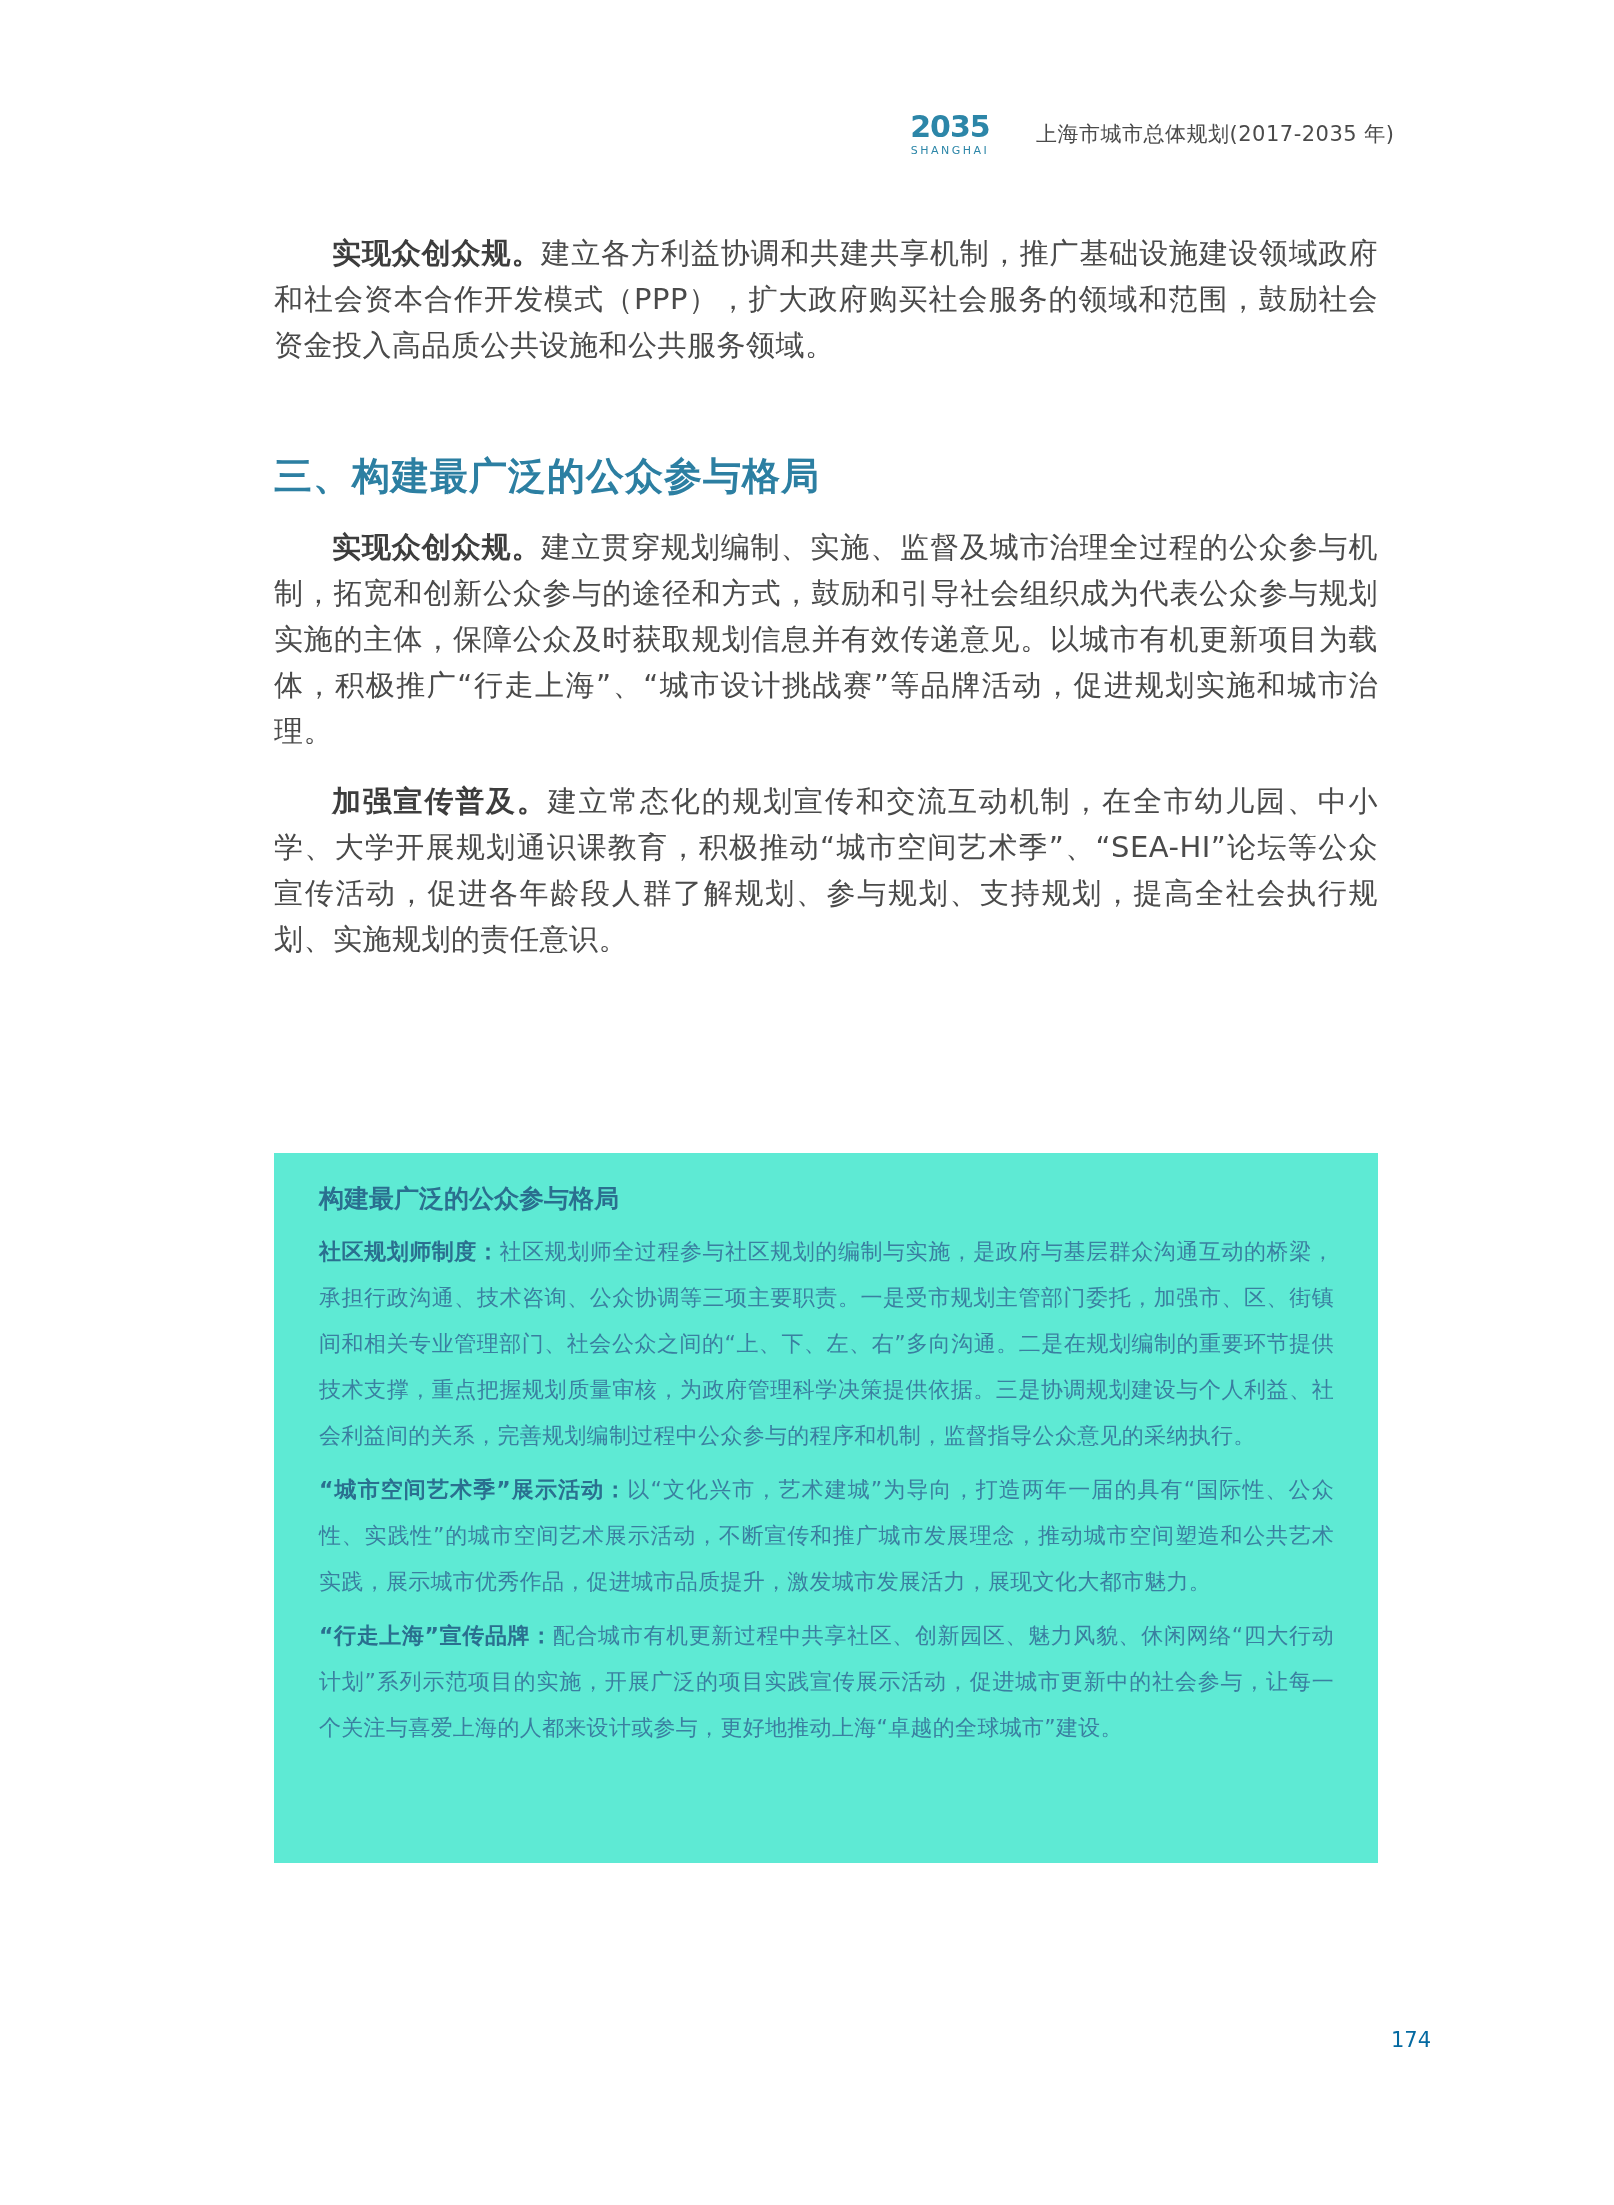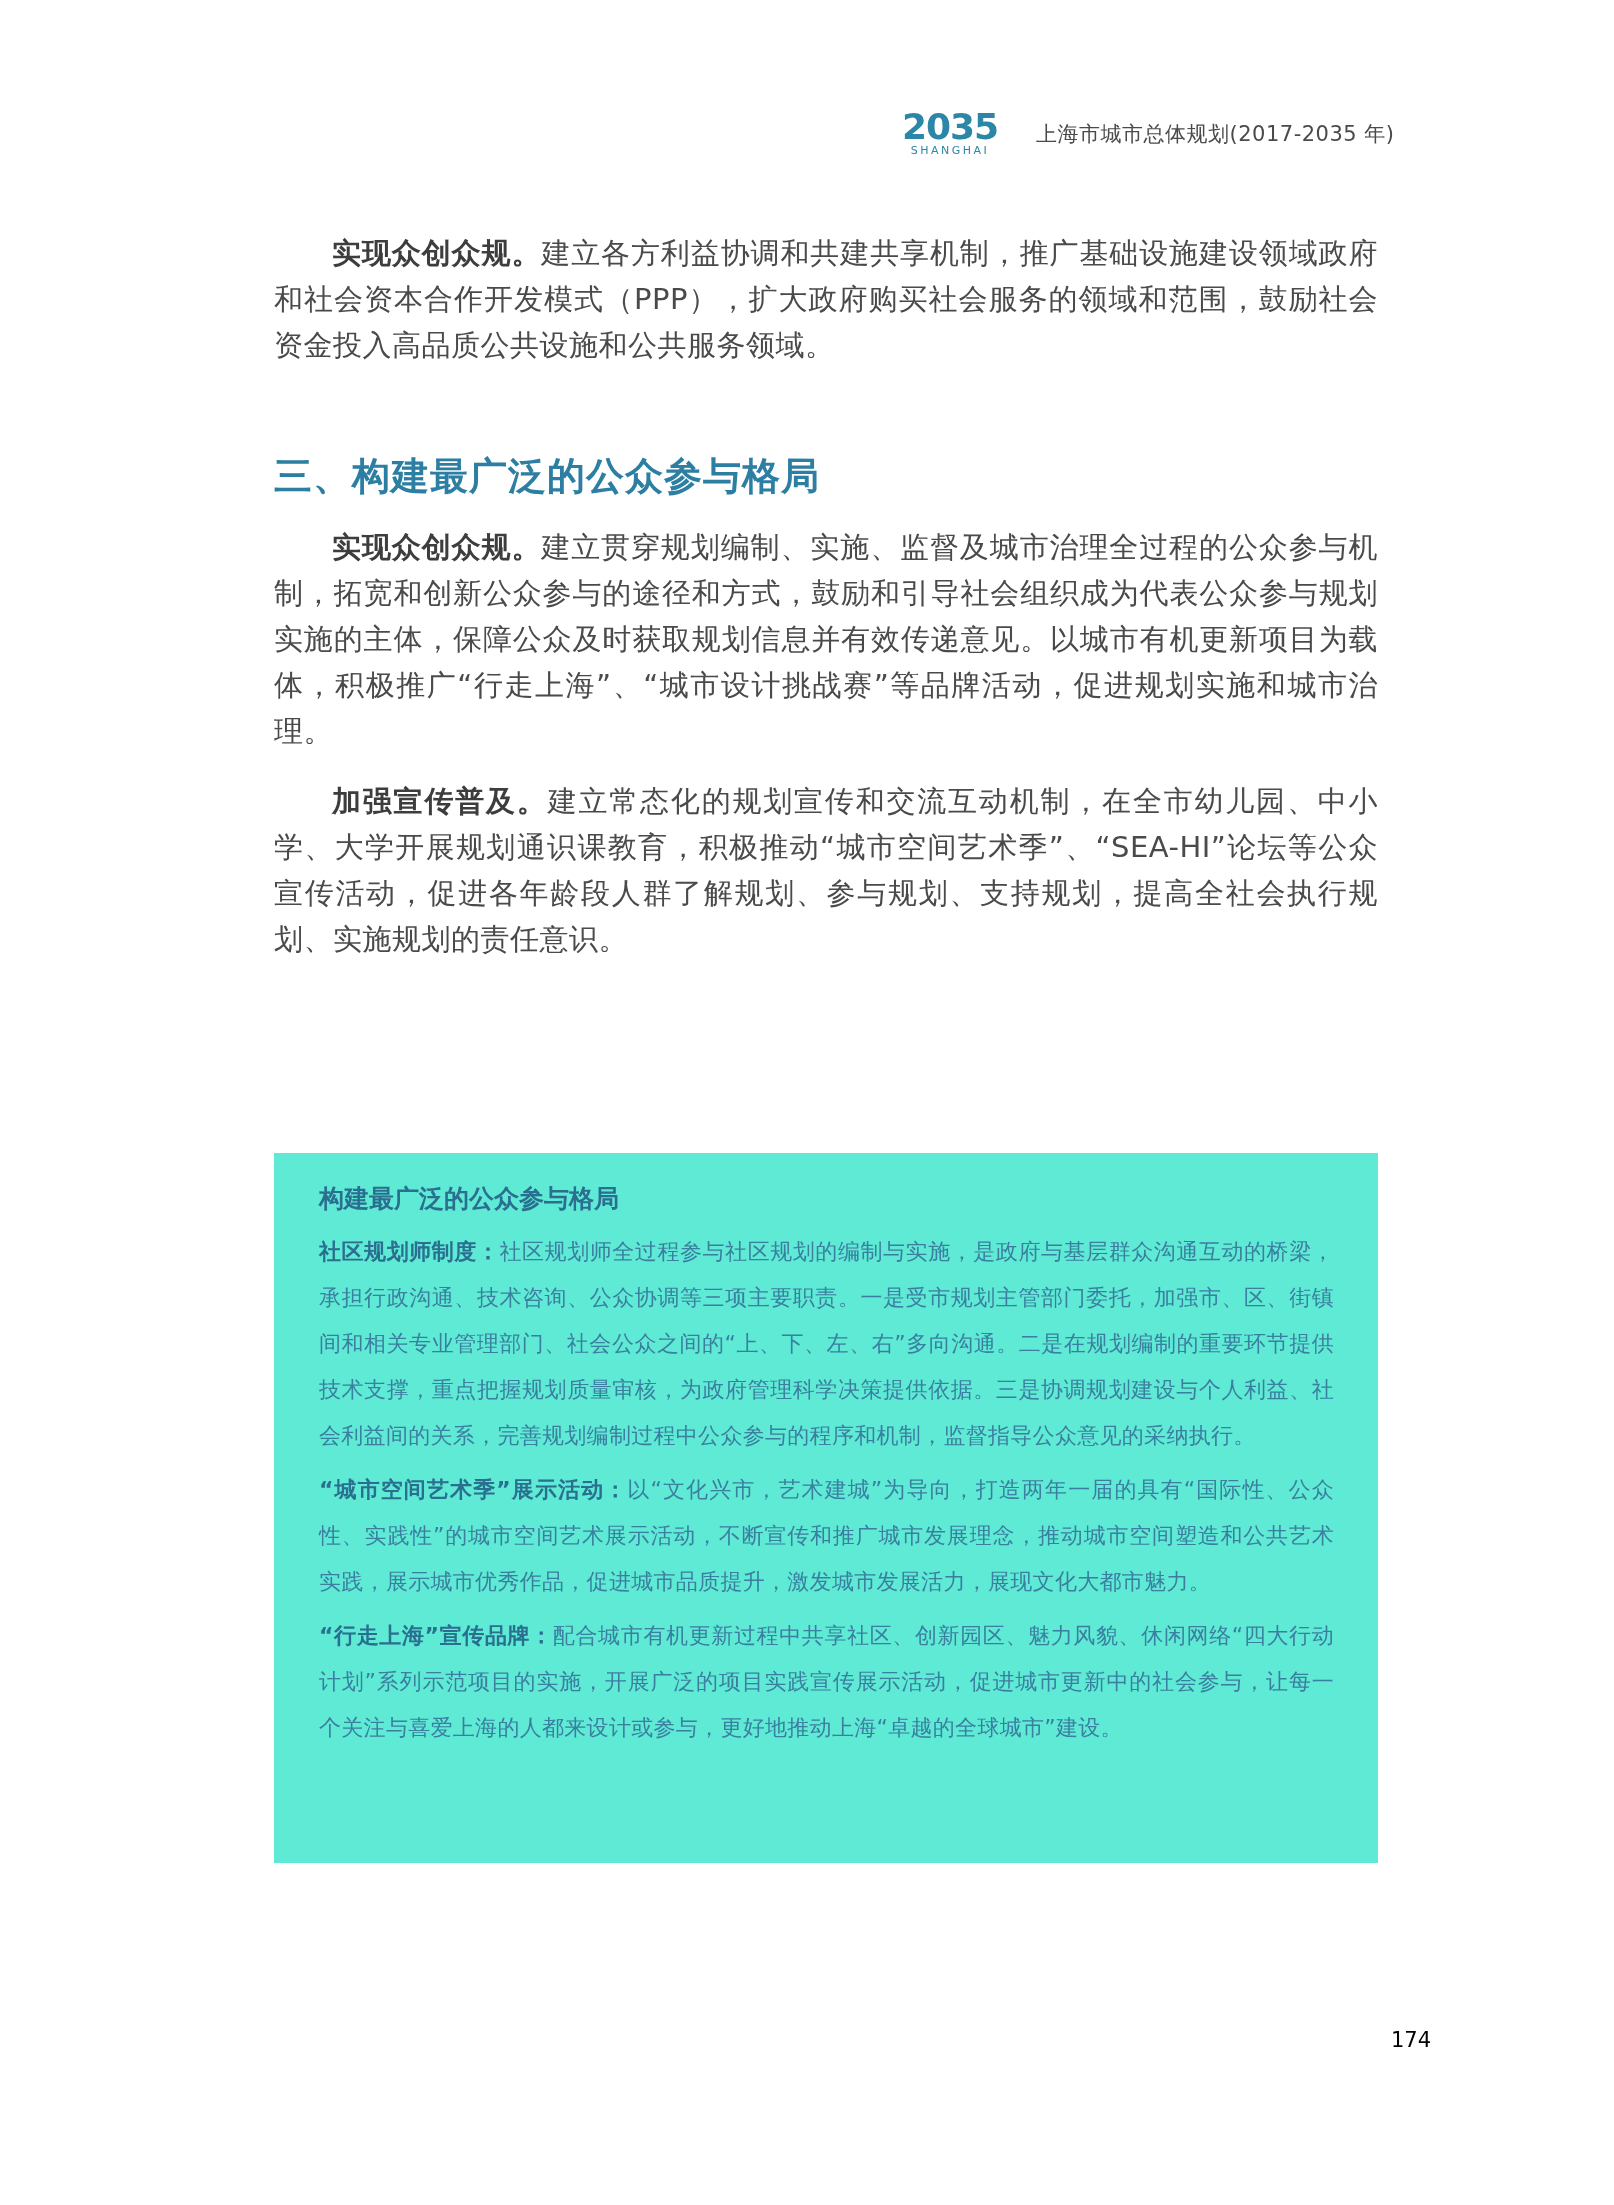--- a/index.html
+++ b/index.html
@@ -8,21 +8,21 @@
       font-family: "DejaVu Sans", "Liberation Sans", sans-serif;
       color: #4a4a4a;
     }
     .header {
       position: absolute; left: 895px; top: 104px; height: 60px;
       display: flex; align-items: center;
     }
     .logo { display: flex; flex-direction: column; align-items: center; width: 110px; }
     .logo-year {
       font-family: "DejaVu Sans", sans-serif; font-weight: bold;
-      font-size: 36px; line-height: 34px; color: #2c86a8; letter-spacing: -1px;
+      font-size: 30px; line-height: 34px; color: #2c86a8; letter-spacing: -1px;
     }
     .logo-city {
       font-family: "DejaVu Sans", sans-serif; font-size: 11px; letter-spacing: 2.5px;
       color: #2c86a8; line-height: 14px;
     }
     .header-title {
       margin-left: 31px; font-size: 21px; color: #4a4a4a; font-weight: 500;
       letter-spacing: 0.5px;
     }
     .content {
@@ -44,21 +44,21 @@
     .infobox-title {
       font-size: 25px; line-height: 36px; font-weight: bold; color: #2a6f8f;
       margin: 0 0 12px 0;
     }
     .infobox-para {
       font-size: 22px; line-height: 46px; color: #3a7fa0; margin: 0 12px 8px 0;
       text-align: justify; letter-spacing: 0.3px;
     }
     .infobox-para b { color: #2a6f8f; font-weight: bold; }
     .page-number {
-      position: absolute; left: 1391px; top: 2028px; font-size: 21px; color: #000000;
+      position: absolute; left: 1391px; top: 2028px; font-size: 21px; color: #0369a1;
     }
   </style>
 </head>
 <body>
 
 <div class="header">
   <div class="logo">
     <span class="logo-year">2035</span>
     <span class="logo-city">SHANGHAI</span>
   </div>

